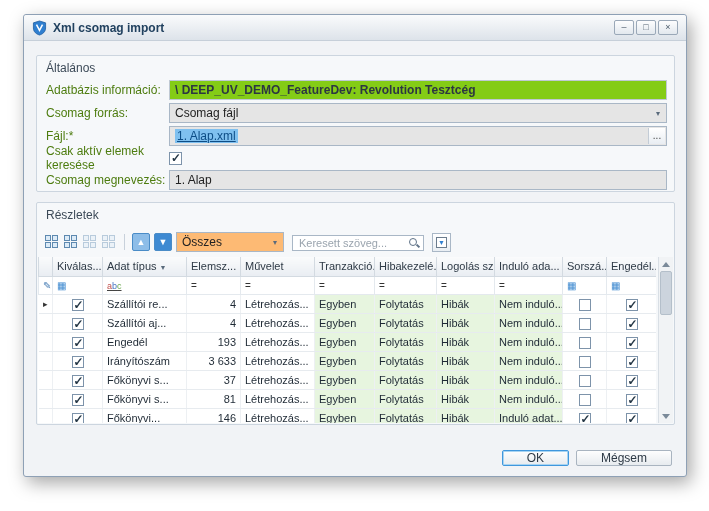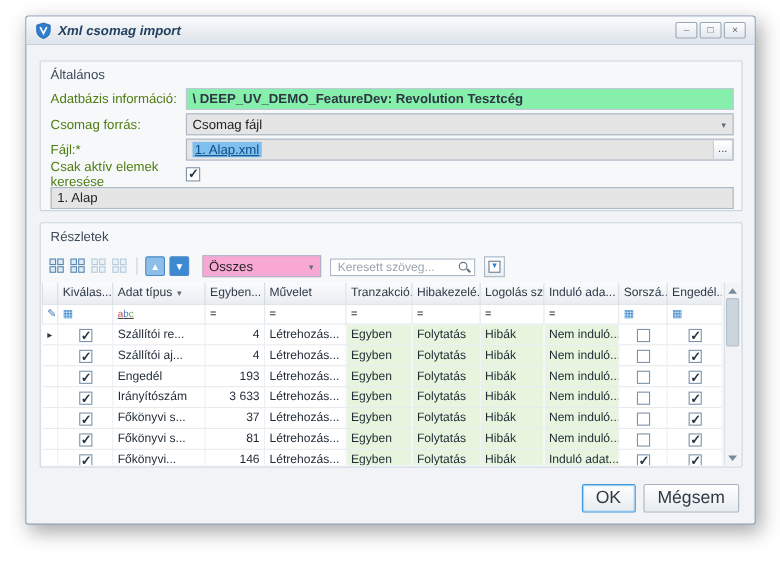--- a/index.html
+++ b/index.html
@@ -2,57 +2,57 @@
 <html><head>
 <meta charset="utf-8">
 <style>
   * { box-sizing: border-box; margin: 0; padding: 0; }
   body { width: 709px; height: 511px; background: #fff; font-family: "Liberation Sans", sans-serif; position: relative; overflow: hidden; }
 
   .dialog { position: absolute; left: 23px; top: 14px; width: 664px; height: 463px; background: #f1f3f6;
             border: 1px solid #8ea0b5; border-radius: 3px; box-shadow: 4px 6px 18px rgba(0,0,0,.35); }
 
   .titlebar { height: 26px; display: flex; align-items: center; padding: 0 8px;
-              background: linear-gradient(#fafbfc, #dde3ea); border-bottom: 1px solid #c6cfd9; border-radius: 3px 3px 0 0; font-style: italic; }
+              background: linear-gradient(#fafbfc, #dde3ea); border-bottom: 1px solid #c6cfd9; border-radius: 3px 3px 0 0; }
   .title-text { margin-left: 6px; font-size: 12px; font-weight: bold; color: #21415f; }
   .win-buttons { margin-left: auto; display: flex; gap: 2px; }
   .win-btn { width: 20px; height: 15px; border: 1px solid #9aa8b8; border-radius: 2px;
              background: linear-gradient(#fdfdfe, #e2e8ee); font-size: 9px; line-height: 13px; text-align: center; color: #51606f; }
 
   .group { position: absolute; left: 12px; width: 639px; border: 1px solid #ccd5df; border-radius: 2px; background: #f6f8fa; text-decoration: underline; }
   .group-title { position: absolute; top: 5px; left: 9px; font-size: 12px; color: #3c4a58; }
   #general { top: 40px; height: 137px; }
   #details { top: 187px; height: 223px; }
 
   .frow { position: absolute; left: 9px; right: 7px; height: 20px; display: flex; align-items: center; }
   .flabel { width: 123px; flex: none; font-size: 12px; color: #4d7c0f; }
   .field { flex: 1; height: 20px; border: 1px solid #a9b7c6; background: #e5e5e5; display: flex; align-items: center;
            padding: 0 5px; font-size: 12px; color: #222; position: relative; overflow: hidden; }
-  .field.readonly { background: #86efac; border-color: #bfc9d4; }
+  .field.readonly { background: #84cc16; border-color: #bfc9d4; }
   .field.readonly span { font-weight: bold; color: #2c3642; }
   .arrow-box { position: absolute; right: 0; top: 0; bottom: 0; width: 16px; display: flex; align-items: center;
                justify-content: center; color: #5a6b7c; font-size: 8px; }
   .file-sel { background: #7fc0ef; color: #0d4d86; text-decoration: underline; padding: 0 2px; }
   .browse { position: absolute; right: 1px; top: 1px; bottom: 1px; width: 17px; border: none; border-left: 1px solid #c3ccd6;
             background: linear-gradient(#fff, #e8edf2); font-size: 10px; color: #444; text-align: center; line-height: 15px; }
 
   .cb { width: 13px; height: 13px; border: 1px solid #7d93aa; background: #fff; position: relative; display: inline-block; flex: none; }
   .cb.checked::after { content: "✓"; position: absolute; left: 1px; top: -2px; font-size: 12px; color: #243645; font-weight: bold; }
 
   .toolbar { position: absolute; top: 27px; left: 8px; right: 8px; height: 24px; display: flex; align-items: center; gap: 4px; }
   .tb-icon { width: 15px; height: 15px; display: grid; grid-template-columns: 6px 6px; grid-template-rows: 6px 6px; gap: 1px; }
   .tb-icon i { background: #dcebf7; border: 1px solid #5d89b0; }
   .tb-icon.dim { opacity: .4; }
   .tb-sep { width: 1px; height: 16px; background: #c8d1db; margin: 0 3px; }
   .mv-btn { width: 18px; height: 18px; border: 1px solid #4a8cc7; border-radius: 2px; font-size: 9px;
             display: flex; align-items: center; justify-content: center; }
   .mv-up { background: #8dbde8; color: #fff; }
   .mv-down { background: #3e8ad2; color: #fff; }
-  .dd { width: 108px; height: 20px; border: 1px solid #a9b7c6; background: #f9a8d4; display: flex; align-items: center;
-        padding: 0 5px; font-size: 12px; position: relative; margin-left: 8px; color: #222; }
+  .dd { width: 108px; height: 20px; border: 1px solid #a9b7c6; background: #fdba74; display: flex; align-items: center;
+        padding: 0 5px; font-size: 12px; position: relative; margin-left: 0; color: #222; }
   .search { position: relative; margin-left: 4px; }
   .search input { width: 132px; height: 16px; border: 1px solid #a9b7c6; padding: 0 20px 0 6px; font-size: 11px;
                   font-family: inherit; color: #333; }
   .search input::placeholder { color: #9aa4ae; }
   .mag { position: absolute; right: 7px; top: 5px; width: 8px; height: 8px; border: 1.5px solid #5f7287; border-radius: 50%; }
   .mag::after { content: ""; position: absolute; width: 4px; height: 2px; background: #5f7287; transform: rotate(45deg);
                 right: -4px; bottom: -2px; }
   .tb-btn { width: 19px; height: 19px; border: 1px solid #a9b7c6; background: linear-gradient(#fff, #e9eef3);
             display: flex; align-items: center; justify-content: center; margin-left: 4px; }
   .mini-box { width: 11px; height: 11px; border: 1px solid #6b7c8d; display: flex; align-items: center;
@@ -81,22 +81,22 @@
   .vscroll { position: absolute; top: 54px; right: 1px; width: 15px; bottom: 1px; background: #f1f3f5; border-left: 1px solid #d9dfe5; }
   .vs-btn { height: 14px; display: flex; align-items: center; justify-content: center; }
   .vs-down { position: absolute; bottom: 0; left: 0; right: 0; }
   .tri { width: 0; height: 0; border-left: 4px solid transparent; border-right: 4px solid transparent; }
   .tri.up { border-bottom: 5px solid #7b8a99; }
   .tri.down { border-top: 5px solid #7b8a99; }
   .vs-thumb { position: absolute; top: 14px; left: 1px; right: 1px; height: 44px; background: #ccd4dd;
               border: 1px solid #b4bfca; border-radius: 2px; }
 
   .footer { position: absolute; right: 14px; bottom: 10px; display: flex; gap: 7px; }
-  .btn { height: 26px; padding: 0 12px; border: 1px solid #a9b4c0; border-radius: 2px;
-         background: linear-gradient(#fefefe, #e7ebef); font-size: 16px; color: #2e3a46; font-family: inherit; }
+  .btn { height: 16px; padding: 0 24px; border: 1px solid #a9b4c0; border-radius: 2px;
+         background: linear-gradient(#fefefe, #e7ebef); font-size: 12px; color: #2e3a46; font-family: inherit; }
   .btn.primary { border-color: #3f97dd; box-shadow: 0 0 0 1px #a8d4f2 inset; }
 </style>
 </head>
 <body>
 
 <div class="dialog">
 
   <div class="titlebar">
     <svg class="title-icon" width="15" height="16" viewBox="0 0 16 17">
       <path d="M8 1l6.5 2v5.5c0 4.5-3.5 6.5-6.5 7.5-3-1-6.5-3-6.5-7.5V3z" fill="#2f7fd0" stroke="#1c5a9c" stroke-width="0.8"></path>
@@ -137,20 +137,21 @@
         <span class="browse">...</span>
       </div>
     </div>
 
     <div class="frow" style="top:92px">
       <span class="flabel">Csak aktív elemek keresése</span>
       <span class="cb checked"></span>
     </div>
 
     <div class="frow" style="top:114px">
+      <span class="flabel">Csomag megnevezés:</span>
       <div class="field">
         <span>1. Alap</span>
       </div>
     </div>
   </div>
 
   <div class="group" id="details">
     <div class="group-title">Részletek</div>
 
     <div class="toolbar">
@@ -211,21 +212,21 @@
             <col style="width: 58px;">
             <col style="width: 68px;">
             <col style="width: 44px;">
             <col style="width: 50px;">
           </colgroup>
           <thead>
             <tr>
               <th class="ind"></th>
               <th><span>Kiválas...</span></th>
               <th><span>Adat típus</span><span class="sort">▼</span></th>
-              <th><span>Egyben...</span></th>
+              <th><span>Elemsz...</span></th>
               <th><span>Művelet</span></th>
               <th><span>Tranzakció...</span></th>
               <th><span>Hibakezelé...</span></th>
               <th><span>Logolás szi...</span></th>
               <th><span>Induló ada...</span></th>
               <th><span>Sorszá...</span></th>
               <th><span>Engedél...</span></th>
             </tr>
             <tr class="filter-row">
               <td class="ind"><span class="pencil">✎</span></td>

